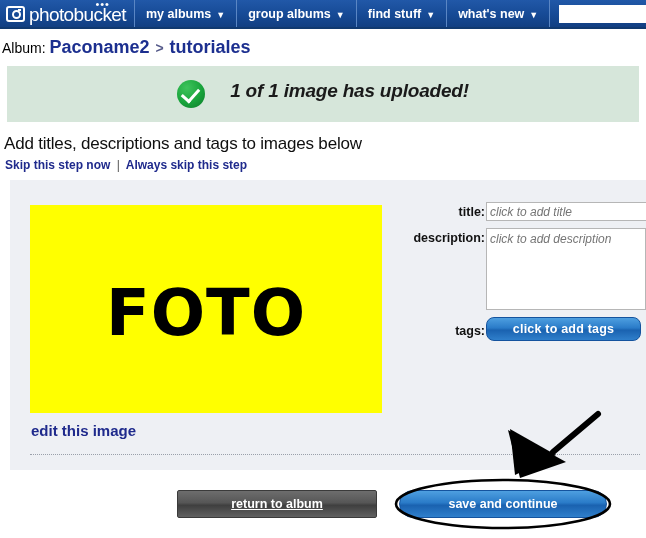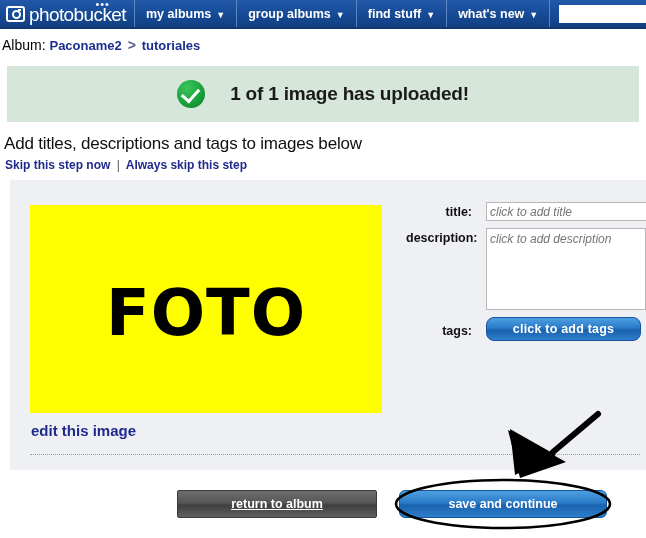--- a/index.html
+++ b/index.html
@@ -119,36 +119,36 @@
     left: 2px; top: 37px;
     font-size: 14px;
     color: #222222;
     white-space: nowrap;
   }
   #breadcrumb .bc-label { font-weight: normal; color: #000000; }
   #breadcrumb a {
     color: #1c2f8f;
     font-weight: bold;
     text-decoration: none;
-    font-size: 13px;
+    font-size: 18px;
   }
   #breadcrumb .sep { color: #555a8a; font-weight: bold; margin: 0 2px; }
 
   
   #banner {
     position: absolute;
     left: 7px; top: 66px;
     width: 632px; height: 56px;
     background: #d6e6da;
     display: flex;
     align-items: center;
     justify-content: center;
     box-sizing: border-box;
   }
-  #banner-inner { display: flex; align-items: center; gap: 25px; }
+  #banner-inner { display: flex; gap: 25px; font-style: italic; }
   .check-circle {
     width: 28px; height: 28px;
     border-radius: 50%;
     background: radial-gradient(circle at 35% 28%, #3ec45c 0%, #18a33b 55%, #0d7a2a 100%);
     position: relative;
     flex: 0 0 auto;
   }
   .check-circle:after {
     content: "";
     position: absolute;
@@ -228,21 +228,21 @@
   
   #form-area {
     position: absolute;
     left: 396px; top: 22px;
     width: 240px;
   }
   .field-row { display: flex; margin-bottom: 7px; }
   .field-label {
     width: 80px;
     text-align: right;
-    padding-right: 14px;
+    padding-right: 1px;
     font-size: 12.5px;
     font-weight: bold;
     color: #111111;
     flex: 0 0 auto;
     box-sizing: border-box;
     padding-top: 3px;
   }
   .field-label.tags-label { padding-top: 7px; }
   #title-input {
     width: 180px; height: 19px;
@@ -302,21 +302,21 @@
     font-size: 12.5px;
     font-weight: bold;
     cursor: pointer;
     text-decoration: underline;
   }
   #btn-save {
     position: absolute;
     left: 399px; top: 490px;
     width: 208px; height: 28px;
     border: 1px solid #14539e;
-    border-radius: 6px;
+    border-radius: 14px;
     background: linear-gradient(#4e9fe0 0%, #2a7bc8 45%, #1a62b0 55%, #2f7fcb 100%);
     color: #ffffff;
     font-family: "Liberation Sans", sans-serif;
     font-size: 12.5px;
     font-weight: bold;
     cursor: pointer;
   }
 
   
   #annot-layer {

